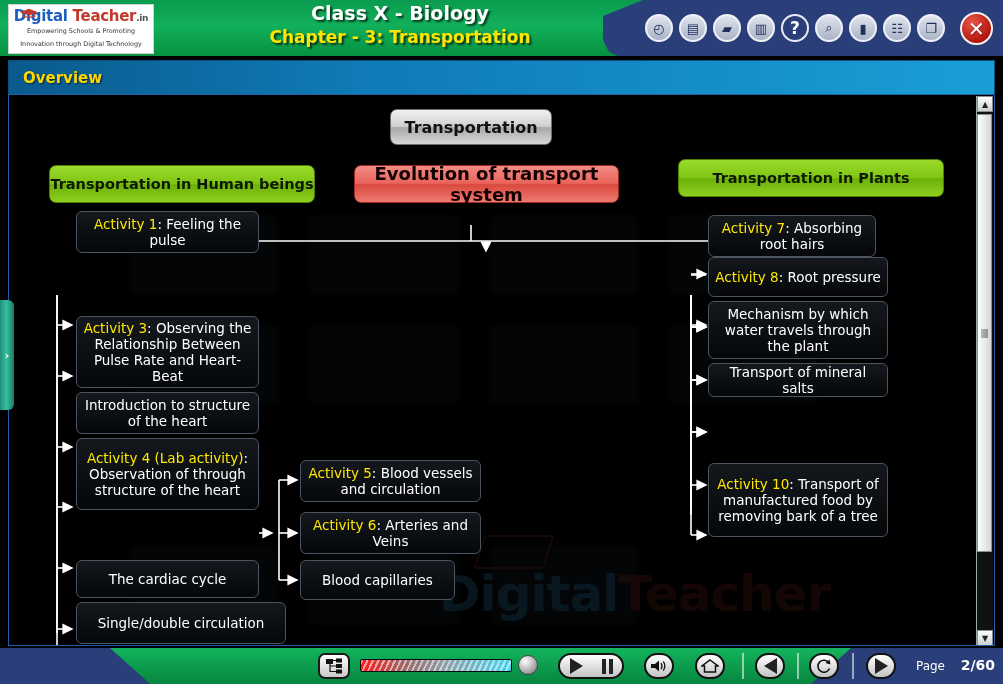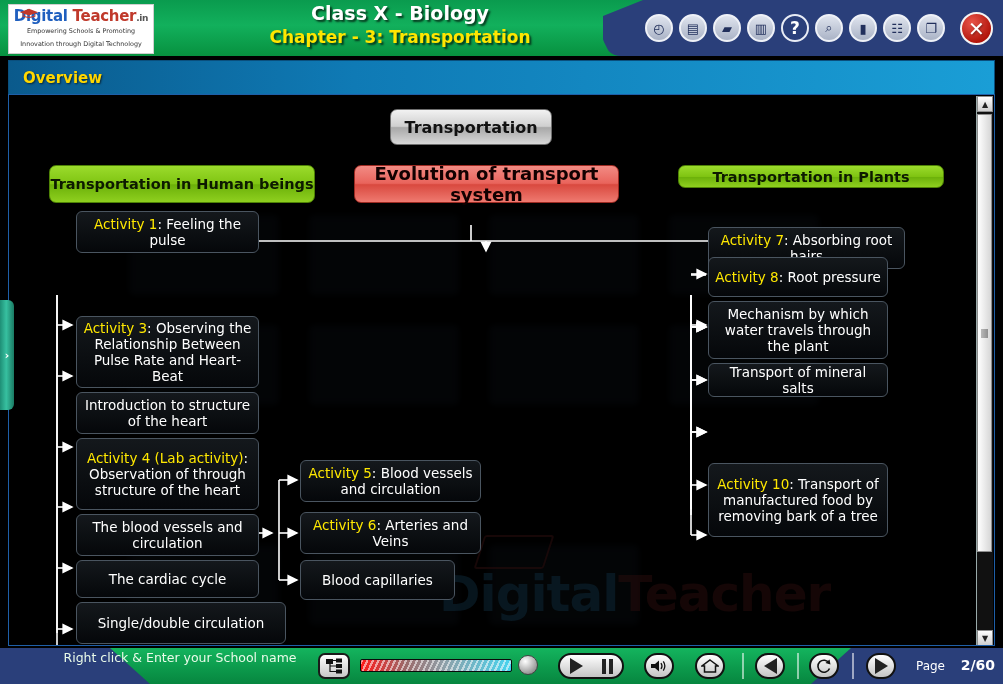--- a/index.html
+++ b/index.html
@@ -332,55 +332,52 @@
         <path d="M682,390 L697,390" marker-end="url(#ah)"></path>
         <path d="M682,337 L697,337" marker-end="url(#ah)"></path>
         <path d="M682,440 L697,440" marker-end="url(#ah)"></path>
       </g>
     </svg>
 
     <div class="node node-root" style="left:381px;top:14px;width:162px;height:36px">Transportation</div>
 
     <div class="node node-green" style="left:40px;top:70px;width:266px;height:38px">Transportation in Human beings</div>
     <div class="node node-red" style="left:345px;top:70px;width:265px;height:38px">Evolution of transport system</div>
-    <div class="node node-green" style="left:669px;top:70px;width:266px;height:23px">Transportation in Plants</div>
+    <div class="node node-green" style="left:669px;top:64px;width:266px;height:38px">Transportation in Plants</div>
 
     <div class="node node-leaf" style="left:67px;top:116px;width:183px;height:42px">
       <div><span class="act">Activity 1</span><span>: Feeling the pulse</span></div>
     </div>
     <div class="node node-leaf" style="left:67px;top:221px;width:183px;height:72px">
       <div><span class="act">Activity 3</span><span>: Observing the Relationship Between Pulse Rate and Heart-Beat</span></div>
     </div>
     <div class="node node-leaf" style="left:67px;top:297px;width:183px;height:42px">
       <div><span class="act"></span><span>Introduction to structure of the heart</span></div>
     </div>
     <div class="node node-leaf" style="left:67px;top:343px;width:183px;height:72px">
       <div><span class="act">Activity 4 (Lab activity)</span><span>: Observation of through structure of the heart</span></div>
     </div>
-    <div class="node node-leaf" style="left:67px;top:419px;width:183px;height:42px">
-      <div><span class="act"></span><span>The blood vessels and circulation</span></div>
-    </div>
     <div class="node node-leaf" style="left:67px;top:465px;width:183px;height:38px">
       <div><span class="act"></span><span>The cardiac cycle</span></div>
     </div>
     <div class="node node-leaf" style="left:67px;top:507px;width:210px;height:42px">
       <div><span class="act"></span><span>Single/double circulation</span></div>
     </div>
 
     <div class="node node-leaf" style="left:291px;top:365px;width:181px;height:42px">
       <div><span class="act">Activity 5</span><span>: Blood vessels and circulation</span></div>
     </div>
     <div class="node node-leaf" style="left:291px;top:417px;width:181px;height:42px">
       <div><span class="act">Activity 6</span><span>: Arteries and Veins</span></div>
     </div>
     <div class="node node-leaf" style="left:291px;top:465px;width:155px;height:40px">
       <div><span class="act"></span><span>Blood capillaries</span></div>
     </div>
 
-    <div class="node node-leaf" style="left:699px;top:132px;width:197px;height:42px">
+    <div class="node node-leaf" style="left:699px;top:120px;width:168px;height:42px">
       <div><span class="act">Activity 7</span><span>:  Absorbing root hairs</span></div>
     </div>
     <div class="node node-leaf" style="left:699px;top:162px;width:180px;height:40px">
       <div><span class="act">Activity 8</span><span>: Root pressure</span></div>
     </div>
     <div class="node node-leaf" style="left:699px;top:206px;width:180px;height:58px">
       <div><span class="act"></span><span>Mechanism by which water travels through the plant</span></div>
     </div>
     <div class="node node-leaf" style="left:699px;top:268px;width:180px;height:34px">
       <div><span class="act"></span><span>Transport of mineral salts</span></div>
@@ -401,21 +398,20 @@
     <div class="sb-btn">▼</div>
   </div>
 </div>
 
 <div class="side-tab">›</div>
 
 <div class="footer">
   <div class="ft-navy-l"></div>
   <div class="ft-navy-r"></div>
 
-  <div class="school-note">Right click &amp; Enter your School name</div>
 
   <div class="ft-icon" style="position:absolute;left:318px;top:5px">
     <svg width="18" height="16" viewBox="0 0 18 16">
       <rect x="1" y="1" width="7" height="5" fill="#111"></rect>
       <rect x="11" y="0.5" width="6" height="4" fill="#111"></rect>
       <rect x="11" y="6" width="6" height="4" fill="#111"></rect>
       <rect x="11" y="11.5" width="6" height="4" fill="#111"></rect>
       <path d="M5 6 L5 13.5 L11 13.5 M5 8 L11 8 M5 2.5 L11 2.5" stroke="#111" stroke-width="1.2" fill="none"></path>
     </svg>
   </div>

